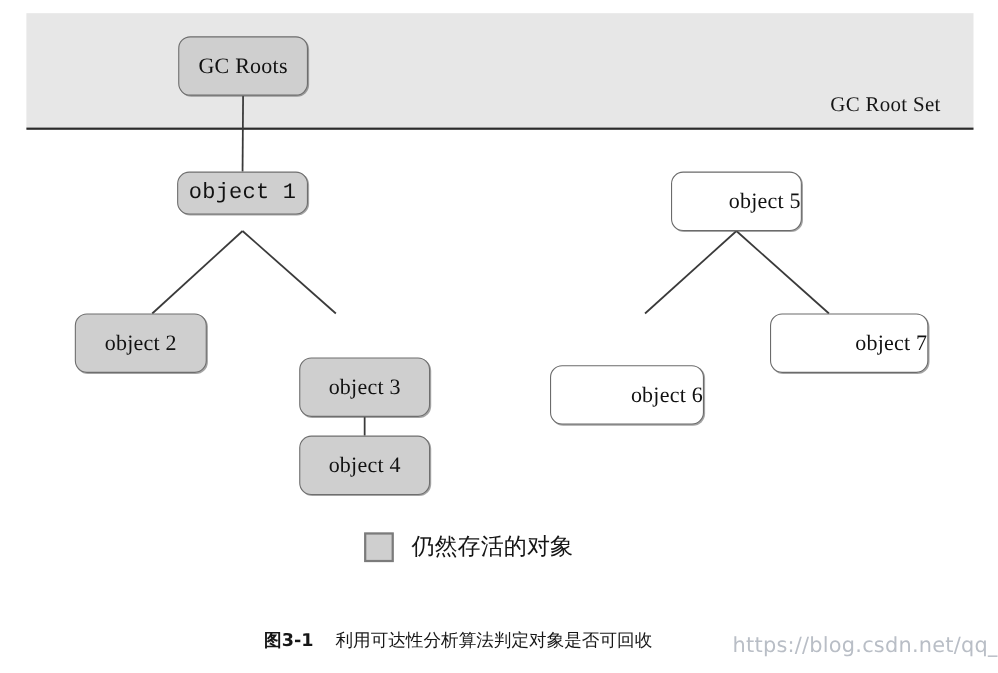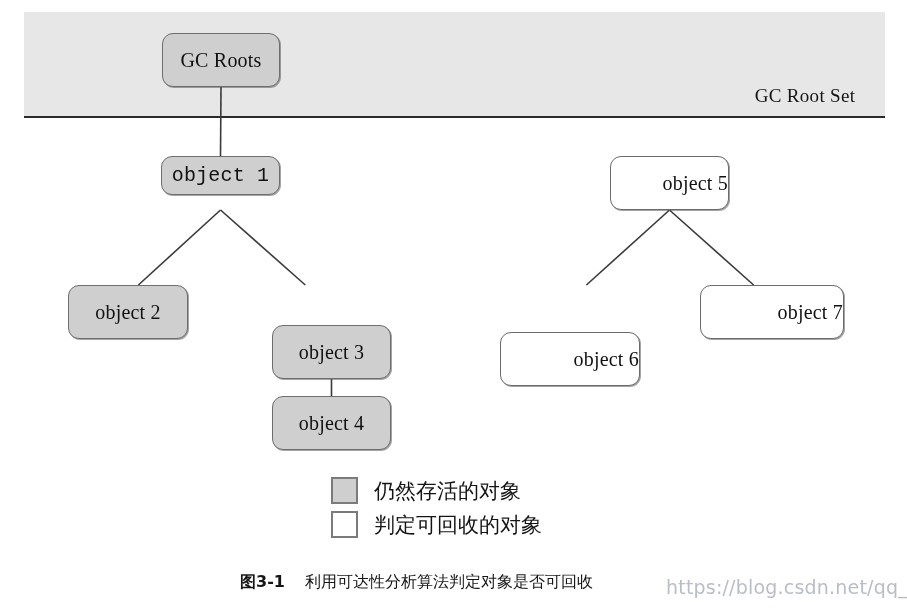--- a/index.html
+++ b/index.html
@@ -81,21 +81,21 @@
   }
 
   
   .legend {
     position: absolute;
     left: 331px;
     top: 477px;
   }
   .legend-row {
     display: flex;
-    align-items: flex-start;
+    align-items: flex-end;
     height: 34px;
   }
   .legend-swatch {
     box-sizing: border-box;
     width: 27px;
     height: 27px;
     border: 2px solid #7b7b7b;
     flex: 0 0 auto;
   }
   .legend-swatch.alive { background: #cfcfcf; }
@@ -178,24 +178,20 @@
       <div class="node dead" style="left: 700px; top: 285px; width: 144px; height: 54px; padding-left: 23px;">
         <span>object 7</span>
       </div>
     </div>
 
   <div class="legend" id="legend">
       <div class="legend-row">
         <span class="legend-swatch alive"></span>
         <span class="legend-text">仍然存活的对象</span>
       </div>
-      <div class="legend-row">
-        <span class="legend-swatch dead"></span>
-        <span class="legend-text">判定可回收的对象</span>
-      </div>
     </div>
 
   <div class="caption">
     <span class="fig-no">图3-1</span><span class="gap"></span><span>利用可达性分析算法判定对象是否可回收</span>
   </div>
 
   <div class="watermark">https://blog.csdn.net/qq_37492314</div>
 
 </div>
 

